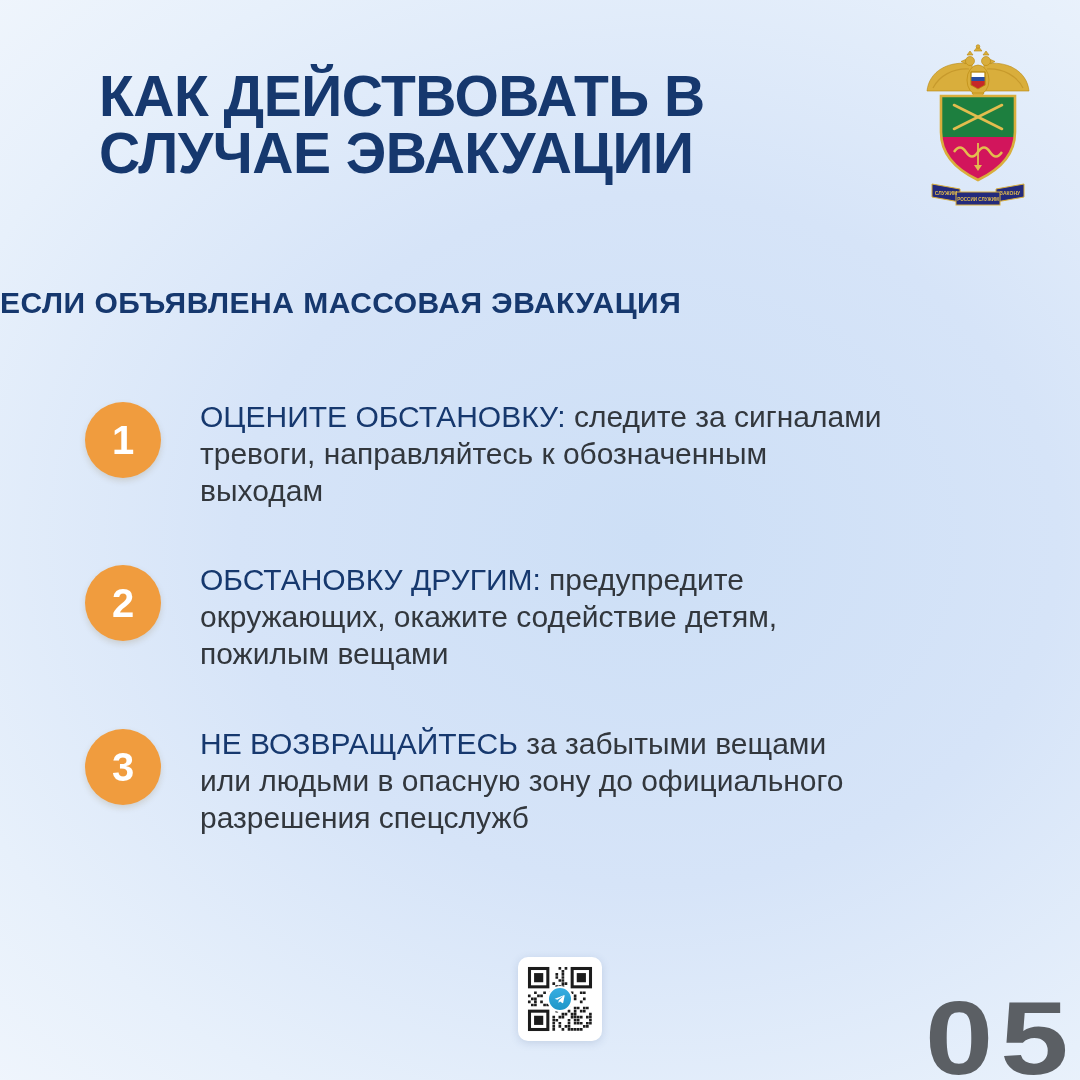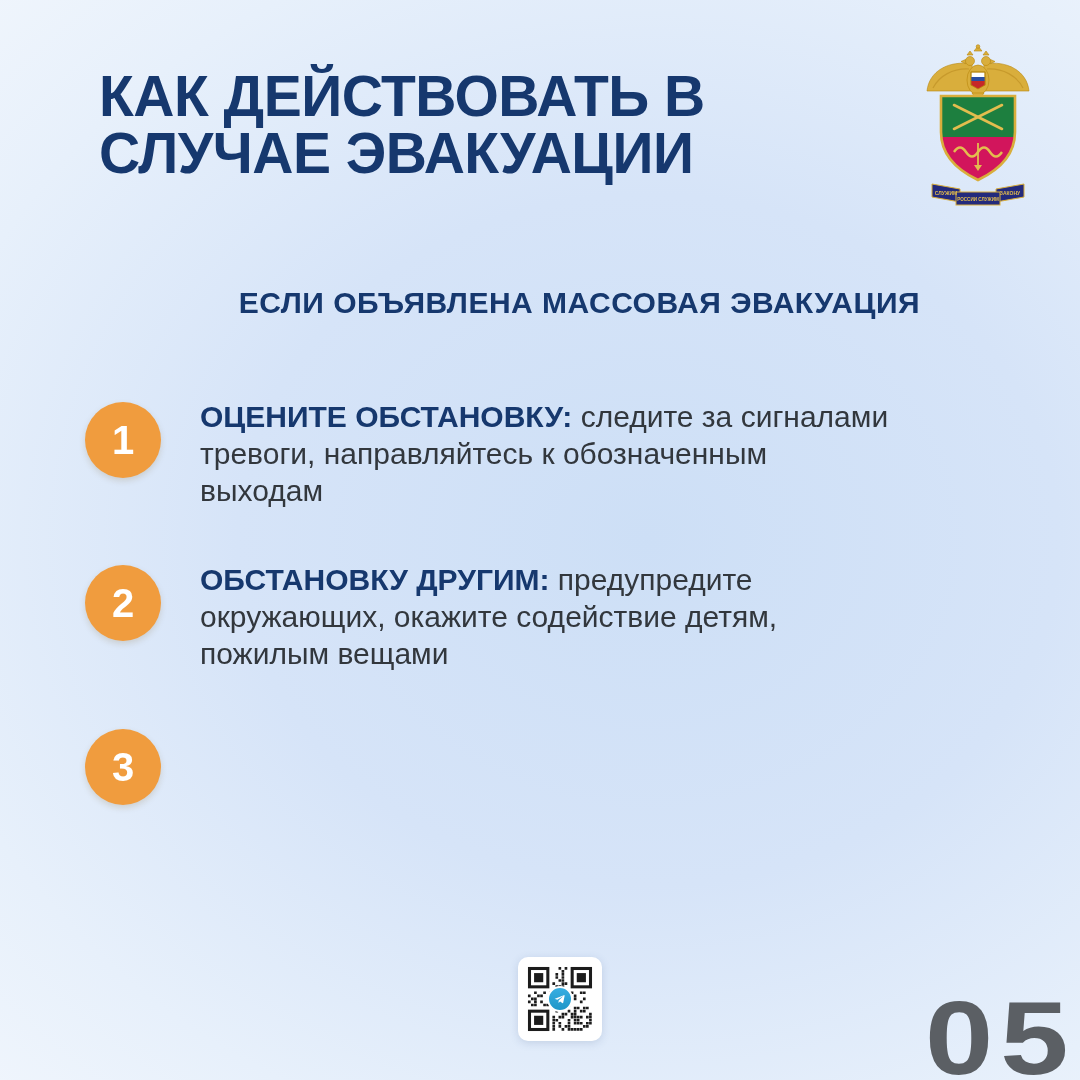--- a/index.html
+++ b/index.html
@@ -13,45 +13,44 @@
   }
   .title{
     position:absolute;left:85px;top:68px;
     font-size:57px;font-weight:700;line-height:1.0;
     letter-spacing:-0.5px;color:#16386E;
     white-space:pre-line;
     margin-left:14px;
   }
   .subtitle{
     position:absolute;left:0;top:286px;width:900px;
-    text-align:right;
+    text-align:left;
     font-size:30px;font-weight:800;letter-spacing:0.5px;
     color:#16386E;
-    padding-left:20px;
   }
   .emblem{position:absolute;left:918px;top:44px;width:120px;height:164px;}
   .emblem text{font-family:"Liberation Sans",sans-serif;font-weight:bold;fill:#E3BD4E;}
   .step{position:absolute;left:85px;width:910px;}
   .step-1{top:398px;}
   .step-2{top:561px;}
   .step-3{top:725px;}
   .step-circle{
     position:absolute;left:0;top:4px;
     width:76px;height:76px;border-radius:50%;
     background:#F09C3E;
     display:flex;align-items:center;justify-content:center;
     color:#ffffff;font-size:40px;font-weight:bold;
     box-shadow:0 3px 6px rgba(120,90,30,0.18);
   }
   .step-text{
     margin:0 0 0 115px;width:800px;
     font-size:30px;line-height:37px;color:#32373D;
     white-space:pre-line;
   }
-  .step-lead{font-weight:700;color:#16386E;}
+  .step-lead{font-weight:400;color:#16386E;}
   .qr-box{
     position:absolute;left:518px;top:957px;
     width:84px;height:84px;border-radius:10px;
     background:#ffffff;
     box-shadow:0 2px 8px rgba(60,90,140,0.18);
     display:flex;align-items:center;justify-content:center;
   }
   .tg-badge{
     position:absolute;left:29px;top:29px;
     width:26px;height:26px;border-radius:50%;
@@ -147,20 +146,23 @@
     </div>
     <p class="step-text"><span class="step-lead">ОБСТАНОВКУ ДРУГИМ:</span><span> предупредите
 окружающих, окажите содействие детям,
 пожилым вещами</span></p>
   </div>
 
   <div class="step step-3">
     <div class="step-circle">
       <span>3</span>
     </div>
+    <p class="step-text"><span class="step-lead">НЕ ВОЗВРАЩАЙТЕСЬ</span><span> за забытыми вещами
+или людьми в опасную зону до официального
+разрешения спецслужб</span></p>
   </div>
 
   <div class="qr-box">
     <svg viewBox="0 0 69 69" width="68" height="68">
       <path fill="#1c1c1c" d="M33.0 2.0h2.7v2.7h-2.7zM39.2 2.0h2.7v2.7h-2.7zM36.1 5.1h2.7v2.7h-2.7zM29.9 8.2h2.7v2.7h-2.7zM36.1 8.2h2.7v2.7h-2.7zM29.9 11.3h2.7v2.7h-2.7zM36.1 11.3h2.7v2.7h-2.7zM33.0 14.4h2.7v2.7h-2.7zM36.1 14.4h2.7v2.7h-2.7zM26.8 17.5h2.7v2.7h-2.7zM36.1 17.5h2.7v2.7h-2.7zM39.2 17.5h2.7v2.7h-2.7zM29.9 20.6h2.7v2.7h-2.7zM33.0 20.6h2.7v2.7h-2.7zM36.1 20.6h2.7v2.7h-2.7zM29.9 23.7h2.7v2.7h-2.7zM36.1 23.7h2.7v2.7h-2.7zM8.2 26.8h2.7v2.7h-2.7zM17.5 26.8h2.7v2.7h-2.7zM23.7 26.8h2.7v2.7h-2.7zM26.8 26.8h2.7v2.7h-2.7zM33.0 26.8h2.7v2.7h-2.7zM45.4 26.8h2.7v2.7h-2.7zM54.7 26.8h2.7v2.7h-2.7zM57.8 26.8h2.7v2.7h-2.7zM2.0 29.9h2.7v2.7h-2.7zM11.3 29.9h2.7v2.7h-2.7zM14.4 29.9h2.7v2.7h-2.7zM33.0 29.9h2.7v2.7h-2.7zM36.1 29.9h2.7v2.7h-2.7zM39.2 29.9h2.7v2.7h-2.7zM42.3 29.9h2.7v2.7h-2.7zM48.5 29.9h2.7v2.7h-2.7zM5.1 33.0h2.7v2.7h-2.7zM8.2 33.0h2.7v2.7h-2.7zM23.7 33.0h2.7v2.7h-2.7zM26.8 33.0h2.7v2.7h-2.7zM29.9 33.0h2.7v2.7h-2.7zM33.0 33.0h2.7v2.7h-2.7zM42.3 33.0h2.7v2.7h-2.7zM48.5 33.0h2.7v2.7h-2.7zM57.8 33.0h2.7v2.7h-2.7zM2.0 36.1h2.7v2.7h-2.7zM8.2 36.1h2.7v2.7h-2.7zM14.4 36.1h2.7v2.7h-2.7zM26.8 36.1h2.7v2.7h-2.7zM29.9 36.1h2.7v2.7h-2.7zM33.0 36.1h2.7v2.7h-2.7zM42.3 36.1h2.7v2.7h-2.7zM54.7 36.1h2.7v2.7h-2.7zM5.1 39.2h2.7v2.7h-2.7zM8.2 39.2h2.7v2.7h-2.7zM17.5 39.2h2.7v2.7h-2.7zM20.6 39.2h2.7v2.7h-2.7zM26.8 39.2h2.7v2.7h-2.7zM29.9 39.2h2.7v2.7h-2.7zM33.0 39.2h2.7v2.7h-2.7zM39.2 39.2h2.7v2.7h-2.7zM42.3 39.2h2.7v2.7h-2.7zM26.8 42.3h2.7v2.7h-2.7zM29.9 42.3h2.7v2.7h-2.7zM48.5 42.3h2.7v2.7h-2.7zM51.6 42.3h2.7v2.7h-2.7zM57.8 42.3h2.7v2.7h-2.7zM60.9 42.3h2.7v2.7h-2.7zM29.9 45.4h2.7v2.7h-2.7zM42.3 45.4h2.7v2.7h-2.7zM48.5 45.4h2.7v2.7h-2.7zM54.7 45.4h2.7v2.7h-2.7zM57.8 45.4h2.7v2.7h-2.7zM36.1 48.5h2.7v2.7h-2.7zM39.2 48.5h2.7v2.7h-2.7zM45.4 48.5h2.7v2.7h-2.7zM48.5 48.5h2.7v2.7h-2.7zM64.0 48.5h2.7v2.7h-2.7zM26.8 51.6h2.7v2.7h-2.7zM33.0 51.6h2.7v2.7h-2.7zM36.1 51.6h2.7v2.7h-2.7zM45.4 51.6h2.7v2.7h-2.7zM48.5 51.6h2.7v2.7h-2.7zM51.6 51.6h2.7v2.7h-2.7zM54.7 51.6h2.7v2.7h-2.7zM60.9 51.6h2.7v2.7h-2.7zM64.0 51.6h2.7v2.7h-2.7zM26.8 54.7h2.7v2.7h-2.7zM29.9 54.7h2.7v2.7h-2.7zM42.3 54.7h2.7v2.7h-2.7zM48.5 54.7h2.7v2.7h-2.7zM51.6 54.7h2.7v2.7h-2.7zM64.0 54.7h2.7v2.7h-2.7zM26.8 57.8h2.7v2.7h-2.7zM33.0 57.8h2.7v2.7h-2.7zM42.3 57.8h2.7v2.7h-2.7zM48.5 57.8h2.7v2.7h-2.7zM51.6 57.8h2.7v2.7h-2.7zM54.7 57.8h2.7v2.7h-2.7zM60.9 57.8h2.7v2.7h-2.7zM64.0 57.8h2.7v2.7h-2.7zM26.8 60.9h2.7v2.7h-2.7zM33.0 60.9h2.7v2.7h-2.7zM39.2 60.9h2.7v2.7h-2.7zM42.3 60.9h2.7v2.7h-2.7zM57.8 60.9h2.7v2.7h-2.7zM60.9 60.9h2.7v2.7h-2.7zM26.8 64.0h2.7v2.7h-2.7zM36.1 64.0h2.7v2.7h-2.7zM42.3 64.0h2.7v2.7h-2.7zM45.4 64.0h2.7v2.7h-2.7zM48.5 64.0h2.7v2.7h-2.7zM51.6 64.0h2.7v2.7h-2.7zM54.7 64.0h2.7v2.7h-2.7z"></path>
       <g fill="none" stroke="#1c1c1c" stroke-width="3.1">
         <rect x="3.55" y="3.55" width="18.6" height="18.6"></rect>
         <rect x="46.85" y="3.55" width="18.6" height="18.6"></rect>
         <rect x="3.55" y="46.85" width="18.6" height="18.6"></rect>
       </g>

